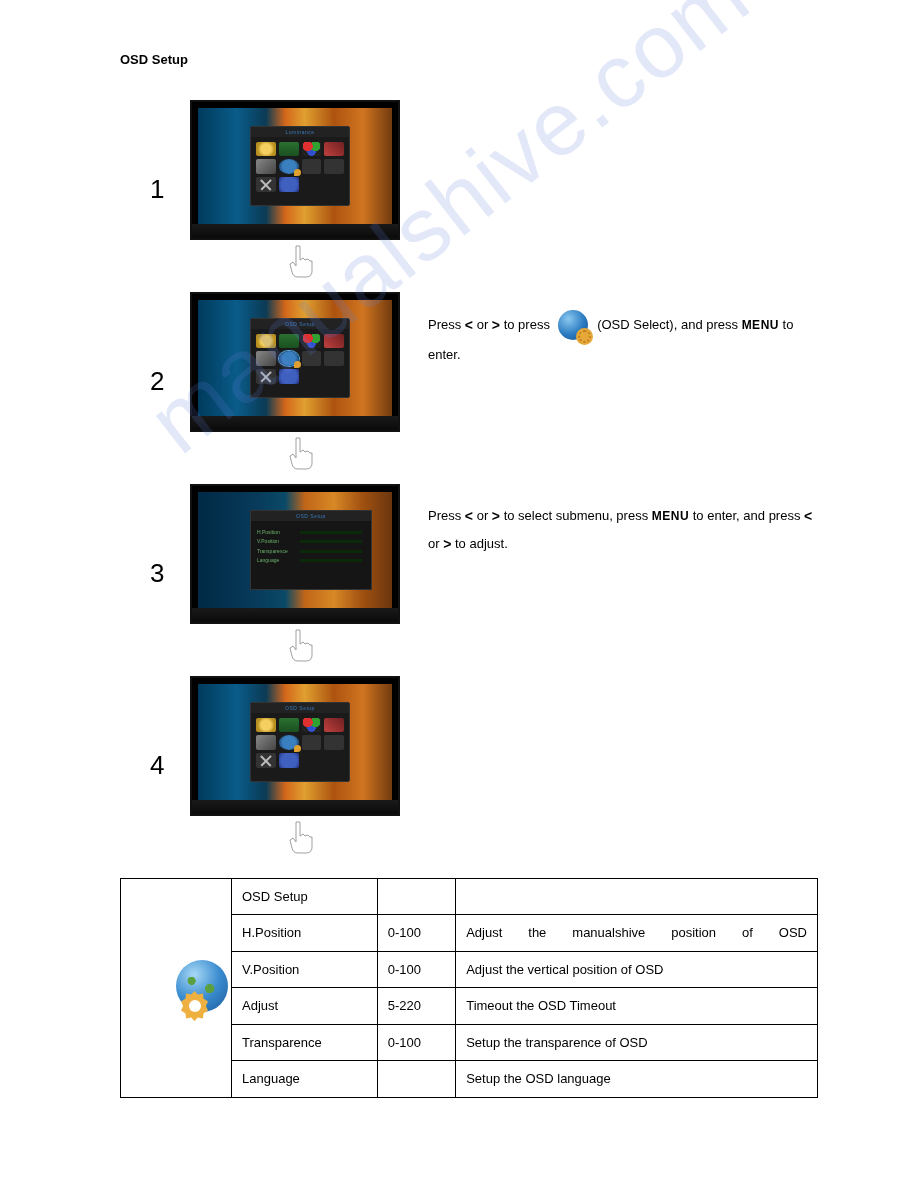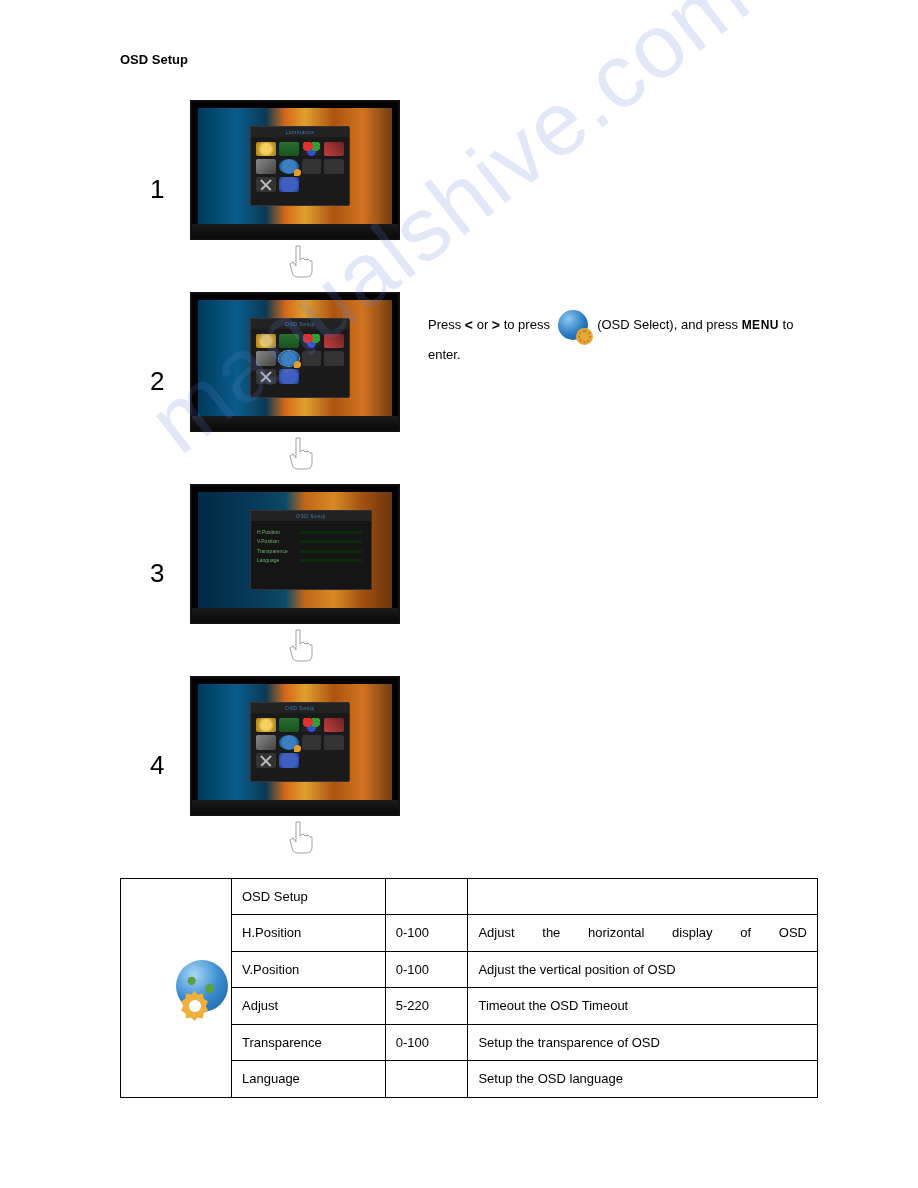--- a/index.html
+++ b/index.html
@@ -328,20 +328,33 @@
         </div>
       </div>
       <div class="bezel-bottom"></div>
     </div>
     <div class="hand">
       <svg viewBox="0 0 40 40">
           <path d="M18 4 l2 0 l0 14 l3 -2 l2 2 l3 -1 l2 2 l2 0 l0 10 q0 6 -6 6 l-8 0 q-5 0 -6 -5 l-2 -8 l3 -2 l3 4 l0 -20 z" fill="#fff" stroke="#888" stroke-width="0.8"></path>
         </svg>
     </div>
   </div>
+  <div class="desc-col" style="padding-top:18px">
+    <span>Press </span>
+    <span class="arrow-sm">&lt;</span>
+    <span> or </span>
+    <span class="arrow-sm">&gt;</span>
+    <span> to select submenu, press </span>
+    <span class="menu-btn">MENU</span>
+    <span> to enter, and press </span>
+    <span class="arrow-sm">&lt;</span>
+    <span> or </span>
+    <span class="arrow-sm">&gt;</span>
+    <span> to adjust.</span>
+  </div>
 </div>
 
 <div class="step-row">
   <div class="step-num">4</div>
   <div class="monitor-col">
     <div class="monitor">
       <div class="screen">
         <div class="osd-panel">
           <div class="osd-header">OSD Setup</div>
           <div class="osd-grid">
@@ -379,21 +392,21 @@
       </div>
     </td>
     <td>OSD Setup</td>
     <td></td>
     <td></td>
   </tr>
   <tr>
     <td>H.Position</td>
     <td>0-100</td>
     <td>
-          <div class="justify">Adjust the horizontal display of OSD</div>
+          <div class="justify">Adjust the manualshive position of OSD</div>
         </td>
   </tr>
   <tr>
     <td>V.Position</td>
     <td>0-100</td>
     <td>Adjust the vertical position of OSD</td>
   </tr>
   <tr>
     <td>Adjust</td>
     <td>5-220</td>

